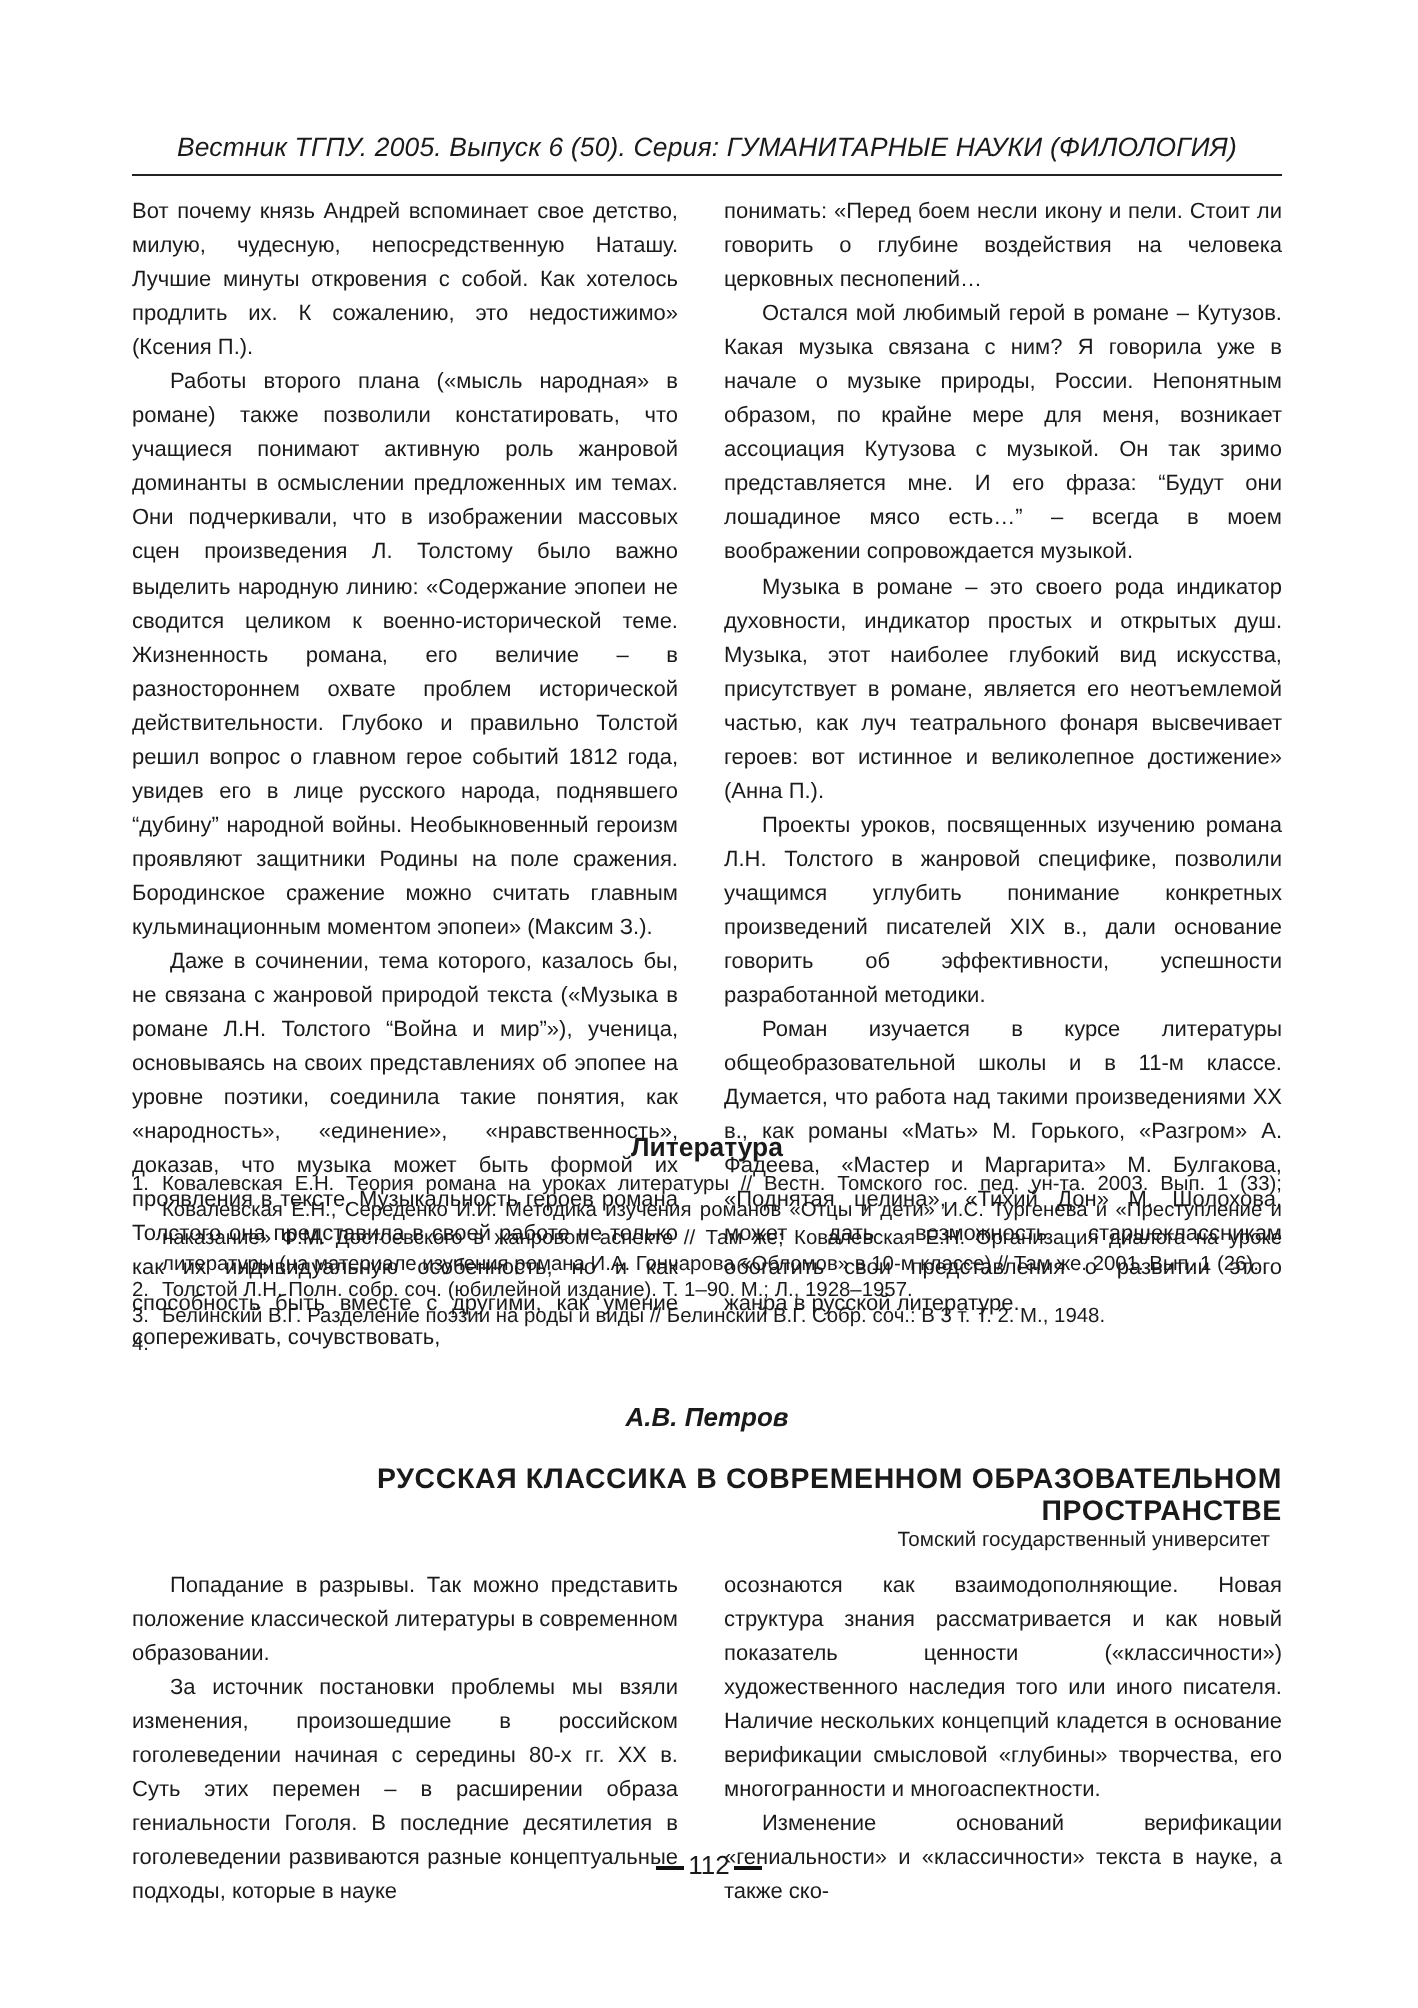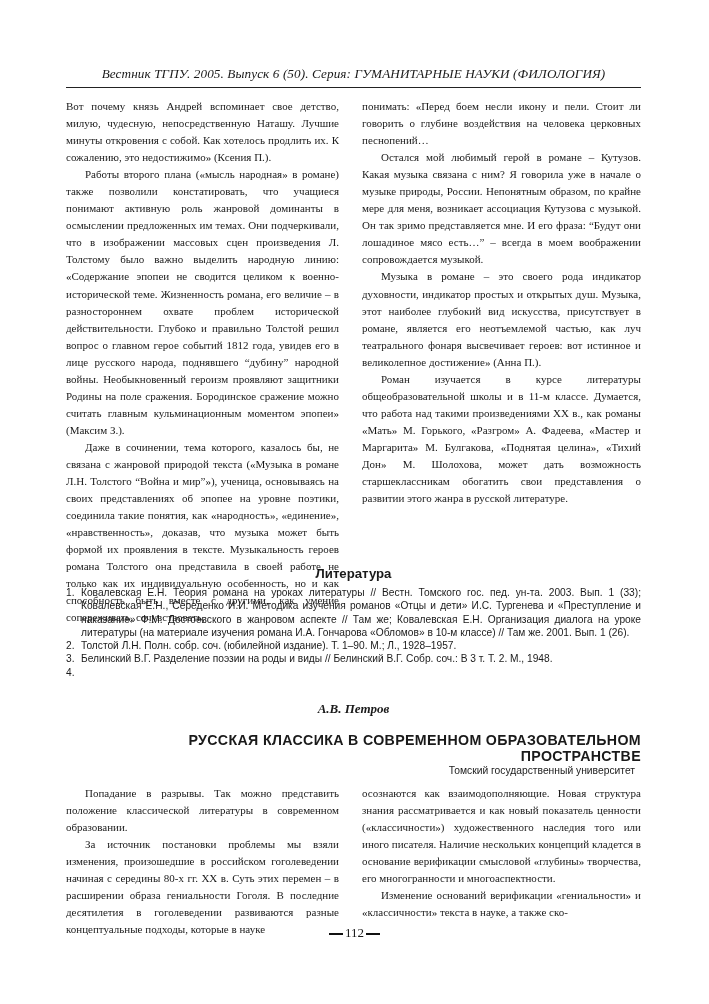--- a/index.html
+++ b/index.html
@@ -1,17 +1,17 @@
 <!DOCTYPE html>
 <html><head>
 <meta charset="utf-8">
 <style>
   html, body { margin: 0; padding: 0; background: #ffffff; }
   body { width: 709px; height: 1004px; position: relative; overflow: hidden; color: #1a1a1a; }
-  .serif { font-family: Liberation Serif, serif; }
+  .serif { font-family: Liberation Sans, sans-serif; }
   .sans { font-family: "Liberation Sans", "DejaVu Sans", sans-serif; }
 
   #running-header {
     position: absolute; left: 66px; top: 66px; width: 575px;
     text-align: center; font-style: italic; font-size: 13.2px; letter-spacing: 0.1px;
   }
   #header-rule { position: absolute; left: 66px; top: 87px; width: 575px; height: 0; border-top: 1px solid #222; }
 
   .col { position: absolute; font-size: 11px; line-height: 17.05px; text-align: justify; }
   .col p { margin: 0; }
@@ -44,20 +44,21 @@
 <div id="top-left" class="col serif">
   <p class="cont">Вот почему князь Андрей вспоминает свое детство, милую, чудесную, непосредственную Наташу. Лучшие минуты откровения с собой. Как хотелось продлить их. К сожалению, это недостижимо» (Ксения П.).</p>
   <p class="ind">Работы второго плана («мысль народная» в романе) также позволили констатировать, что учащиеся понимают активную роль жанровой доминанты в осмыслении предложенных им темах. Они подчеркивали, что в изображении массовых сцен произведения Л. Толстому было важно выделить народную линию: «Содержание эпопеи не сводится целиком к военно-исторической теме. Жизненность романа, его величие – в разностороннем охвате проблем исторической действительности. Глубоко и правильно Толстой решил вопрос о главном герое событий 1812 года, увидев его в лице русского народа, поднявшего “дубину” народной войны. Необыкновенный героизм проявляют защитники Родины на поле сражения. Бородинское сражение можно считать главным кульминационным моментом эпопеи» (Максим З.).</p>
   <p class="ind">Даже в сочинении, тема которого, казалось бы, не связана с жанровой природой текста («Музыка в романе Л.Н. Толстого “Война и мир”»), ученица, основываясь на своих представлениях об эпопее на уровне поэтики, соединила такие понятия, как «народность», «единение», «нравственность», доказав, что музыка может быть формой их проявления в тексте. Музыкальность героев романа Толстого она представила в своей работе не только как их индивидуальную особенность, но и как способность быть вместе с другими, как умение сопереживать, сочувствовать,</p>
 </div>
 
 <div id="top-right" class="col serif">
   <p class="cont">понимать: «Перед боем несли икону и пели. Стоит ли говорить о глубине воздействия на человека церковных песнопений…</p>
   <p class="ind">Остался мой любимый герой в романе – Кутузов. Какая музыка связана с ним? Я говорила уже в начале о музыке природы, России. Непонятным образом, по крайне мере для меня, возникает ассоциация Кутузова с музыкой. Он так зримо представляется мне. И его фраза: “Будут они лошадиное мясо есть…” – всегда в моем воображении сопровождается музыкой.</p>
   <p class="ind">Музыка в романе – это своего рода индикатор духовности, индикатор простых и открытых душ. Музыка, этот наиболее глубокий вид искусства, присутствует в романе, является его неотъемлемой частью, как луч театрального фонаря высвечивает героев: вот истинное и великолепное достижение» (Анна П.).</p>
+  <p class="ind">Проекты уроков, посвященных изучению романа Л.Н. Толстого в жанровой специфике, позволили учащимся углубить понимание конкретных произведений писателей XIX в., дали основание говорить об эффективности, успешности разработанной методики.</p>
   <p class="ind">Роман изучается в курсе литературы общеобразовательной школы и в 11-м классе. Думается, что работа над такими произведениями XX в., как романы «Мать» М. Горького, «Разгром» А. Фадеева, «Мастер и Маргарита» М. Булгакова, «Поднятая целина», «Тихий Дон» М. Шолохова, может дать возможность старшеклассникам обогатить свои представления о развитии этого жанра в русской литературе.</p>
 </div>
 
 <div id="refs-title" class="sans">Литература</div>
 <ol id="refs" class="sans">
   <li><span class="num">1.</span><span>Ковалевская Е.Н. Теория романа на уроках литературы // Вестн. Томского гос. пед. ун-та. 2003. Вып. 1 (33); Ковалевская Е.Н., Середенко И.И. Методика изучения романов «Отцы и дети» И.С. Тургенева и «Преступление и наказание» Ф.М. Достоевского в жанровом аспекте // Там же; Ковалевская Е.Н. Организация диалога на уроке литературы (на материале изучения романа И.А. Гончарова «Обломов» в 10-м классе) // Там же. 2001. Вып. 1 (26).</span></li>
   <li><span class="num">2.</span><span>Толстой Л.Н. Полн. собр. соч. (юбилейной издание). Т. 1–90. М.; Л., 1928–1957.</span></li>
   <li><span class="num">3.</span><span>Белинский В.Г. Разделение поэзии на роды и виды // Белинский В.Г. Собр. соч.: В 3 т. Т. 2. М., 1948.</span></li>
   <li><span class="num">4.</span></li>
 </ol>

